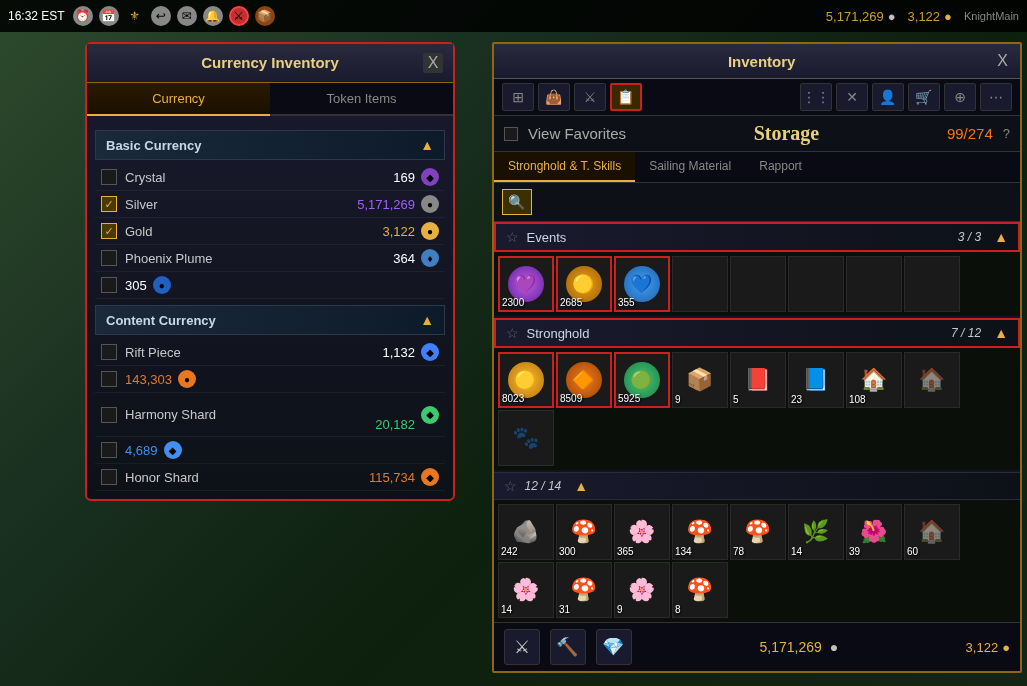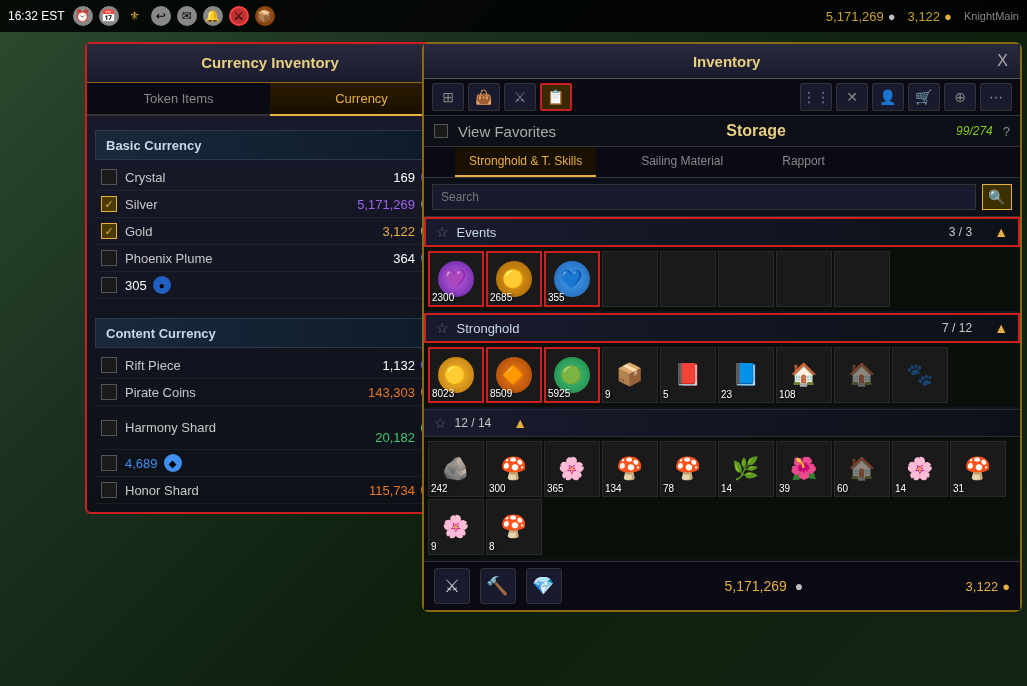--- a/index.html
+++ b/index.html
@@ -205,24 +205,24 @@
       align-items: center;
       justify-content: center;
       font-size: 10px;
     }
 
     
     .inventory-panel {
       position: absolute;
       top: 42px;
       right: 5px;
-      width: 600px;
+      width: 530px;
       background: linear-gradient(180deg, #1a1a2e 0%, #0d1117 100%);
       border: 2px solid #8b6914;
-      border-radius: 7px;
+      border-radius: 2px;
       z-index: 50;
     }
     .inv-header {
       background: linear-gradient(180deg, #2a2a3e 0%, #1a1a2e 100%);
       padding: 8px 12px;
       display: flex;
       align-items: center;
       justify-content: space-between;
       border-bottom: 1px solid #555;
     }
@@ -275,46 +275,45 @@
       gap: 10px;
     }
     .view-fav-checkbox {
       width: 14px;
       height: 14px;
       border: 1px solid #555;
       background: #1a1a1a;
     }
     .storage-label {
       color: #e8d080;
-      font-size: 16px;
+      font-size: 20px;
       font-weight: bold;
       flex: 1;
       text-align: center;
+      font-family: Liberation Serif, serif;
     }
     .storage-count {
-      color: #84cc16;
-      font-size: 12px;
-      font-style: italic;
+      color: #f97316;
+      font-size: 15px;
     }
     .storage-help {
       color: #888;
       font-size: 13px;
     }
 
     
     .skills-tabs {
       display: flex;
       background: #0a0a14;
       border-bottom: 1px solid #333;
     }
     .skills-tab {
       padding: 7px 14px;
       font-size: 12px;
       cursor: pointer;
-      margin-left: 31px;
     }
     .skills-tab.active {
       color: #e8b040;
       border-bottom: 2px solid #e8b040;
       background: #1a1000;
     }
     .skills-tab.inactive {
       color: #888;
     }
 
@@ -365,21 +364,22 @@
       font-size: 14px;
     }
     .cat-name {
       color: #c8d8e8;
       font-size: 13px;
       flex: 1;
     }
     .cat-count {
       color: #c8c8c8;
       font-size: 12px;
-      margin-right: 22px;
+      margin-right: 13px;
+      font-style: italic;
     }
     .cat-arrow {
       color: #e8b040;
       font-size: 14px;
     }
     .cat-highlight {
       border: 2px solid #cc2020;
     }
 
     
@@ -512,25 +512,25 @@
     <span style="color:#888;font-size:11px;">KnightMain</span>
   </div>
 </div>
 
 <div class="currency-panel panel-red-border">
   <div class="panel-header">
     <span class="panel-title">Currency Inventory</span>
     <div class="panel-close">X</div>
   </div>
   <div class="panel-tabs">
+    <div class="panel-tab active">
+      <span>Currency</span>
+    </div>
     <div class="panel-tab inactive">
       <span>Token Items</span>
-    </div>
-    <div class="panel-tab active">
-      <span>Currency</span>
     </div>
   </div>
   <div class="panel-content">
 
     <div class="section-header">
       <span class="section-label">Basic Currency</span>
       <span class="section-arrow">▲</span>
     </div>
 
     <div class="currency-row">
@@ -560,34 +560,33 @@
       <span class="currency-name">Phoenix Plume</span>
       <span class="currency-amount amount-white">364</span>
       <div class="currency-icon" style="background:#4080c0;">♦</div>
     </div>
     <div class="currency-row">
       <div class="currency-checkbox"></div>
       <span class="currency-amount amount-white">305</span>
       <div class="currency-icon" style="background:#2060c0;">●</div>
     </div>
 
-    <div class="section-header" style="margin-top:19px;">
+    <div class="section-header" style="margin-top:6px;">
       <span class="section-label">Content Currency</span>
       <span class="section-arrow">▲</span>
     </div>
 
     <div class="currency-row">
       <div class="currency-checkbox"></div>
       <span class="currency-name">Rift Piece</span>
       <span class="currency-amount amount-white">1,132</span>
       <div class="currency-icon" style="background:#4080ff;">◆</div>
     </div>
     <div class="currency-row">
       <div class="currency-checkbox"></div>
-      <span class="currency-name">Pirate Coins</span>
       <span class="currency-amount amount-orange">143,303</span>
       <div class="currency-icon" style="background:#e87820;">●</div>
     </div>
     <div class="currency-row">
       <div class="currency-checkbox"></div>
       <span class="currency-name">Harmony Shard</span>
       <span class="currency-amount amount-green">20,182</span>
       <div class="currency-icon" style="background:#40c870;">◆</div>
     </div>
     <div class="currency-row">
@@ -639,21 +638,20 @@
     </div>
     <div class="skills-tab inactive">
       <span>Sailing Material</span>
     </div>
     <div class="skills-tab inactive">
       <span>Rapport</span>
     </div>
   </div>
 
   <div class="search-bar">
-    <input class="search-input" type="text" placeholder="Search" style="">
     <div class="search-btn">🔍</div>
   </div>
 
   <div class="inv-scroll-area">
 
     <div class="cat-section">
       <div class="cat-header cat-highlight">
         <span class="cat-star">☆</span>
         <span class="cat-name">Events</span>
         <span class="cat-count">3 / 3</span>

